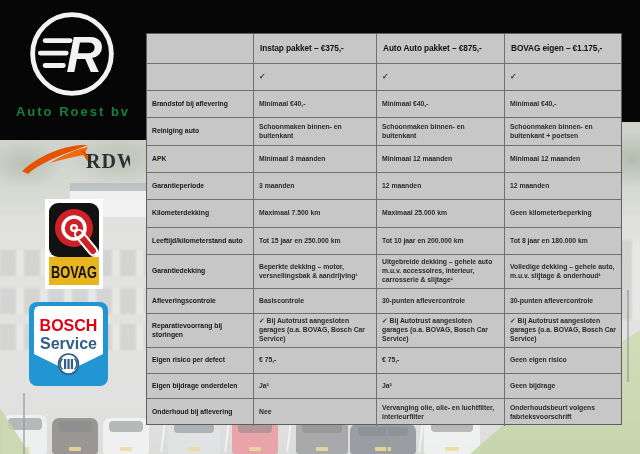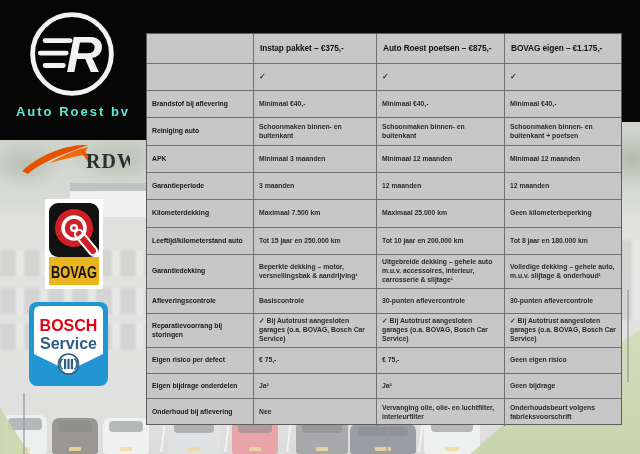--- a/index.html
+++ b/index.html
@@ -37,21 +37,21 @@
   .pole{position:absolute;width:2px;background:#63676b;opacity:.65;}
   .pline{position:absolute;width:2px;height:30px;background:rgba(255,255,255,.75);
     transform:rotate(7deg);opacity:.8;}
   .wash{position:absolute;left:0;top:122px;right:0;bottom:0;background:rgba(255,255,255,.34);}
 
   
   .band{position:absolute;left:0;top:0;width:640px;height:122px;background:#060606;}
   .logo-box{position:absolute;left:0;top:0;width:146px;height:140px;background:#060606;}
   .brand-mark{position:absolute;left:24px;top:6px;width:96px;height:96px;}
   .brand-name{position:absolute;left:0;top:104px;width:146px;text-align:center;
-    color:#5eead4;font-size:13px;font-weight:700;letter-spacing:2px;}
+    color:#15803d;font-size:13px;font-weight:700;letter-spacing:2px;}
 
   
   .rdw{position:absolute;left:14px;top:141px;width:116px;height:42px;}
   .bovag{position:absolute;left:45px;top:199px;width:58px;height:90px;}
   .bosch{position:absolute;left:29px;top:302px;width:79px;height:84px;}
 
   
   .table{position:absolute;left:146px;top:33px;width:476px;height:392px;
     background:#c7c7c7;border:1px solid #5f5f5f;box-sizing:border-box;
     display:flex;flex-direction:column;color:#222;}
@@ -157,21 +157,21 @@
       <rect x="41.8" y="57" width="2.2" height="10" fill="#2d5f86"></rect>
       <path d="M33.5,56.5 a7.5,7.5 0 0 0 0,11" fill="none" stroke="#2d5f86" stroke-width="1.6"></path>
       <path d="M45.5,56.5 a7.5,7.5 0 0 1 0,11" fill="none" stroke="#2d5f86" stroke-width="1.6"></path>
     </g>
   </svg>
 
   <div class="table">
     <div class="t-row t-header">
       <div class="t-cell c0"></div>
       <div class="t-cell c1">Instap pakket – €375,-</div>
-      <div class="t-cell c2">Auto Roest poetsen – €875,-</div>
+      <div class="t-cell c2">Auto Auto pakket – €875,-</div>
       <div class="t-cell c3">BOVAG eigen – €1.175,-</div>
     </div>
     <div class="t-row t-check">
       <div class="t-cell c0"></div>
       <div class="t-cell c1">✓</div>
       <div class="t-cell c2">✓</div>
       <div class="t-cell c3">✓</div>
     </div>
     <div class="t-body">
   <div class="t-row">

